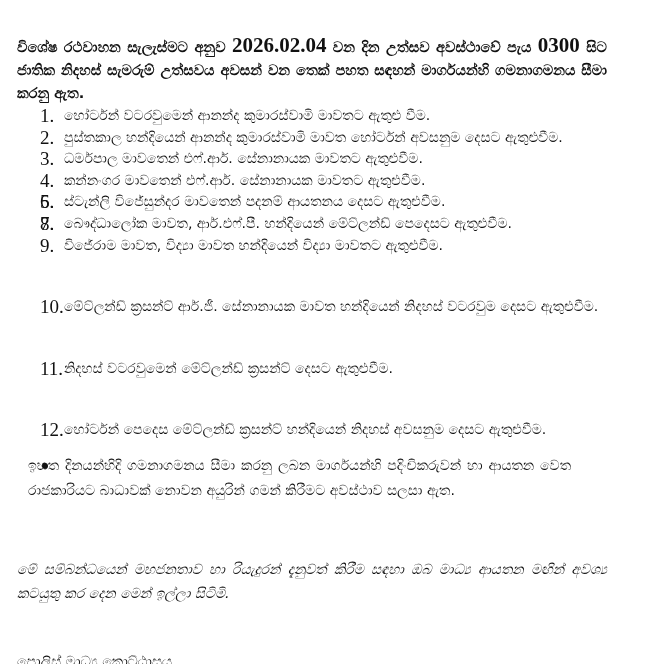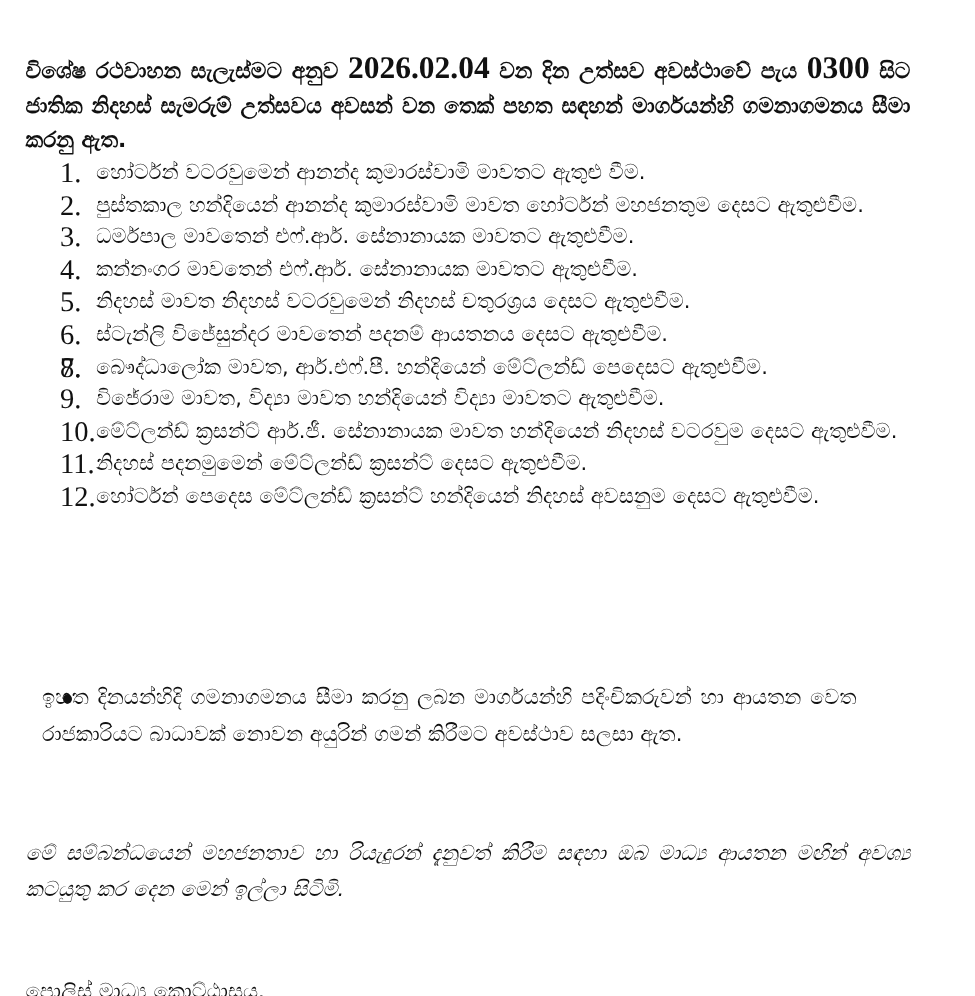--- a/index.html
+++ b/index.html
@@ -60,20 +60,21 @@
       top: 0;
       font-family: "Liberation Serif", "DejaVu Serif", serif;
       font-size: 19px;
       line-height: 21.6px;
     }
     .list-item.two-digit .marker {
       left: 40px;
     }
     .list-item.two-digit {
       padding-left: 64px;
+      margin-top: 40px;
     }
     .note {
       position: absolute;
       left: 0;
       top: 437px;
       width: 650px;
     }
     .note-item {
       position: relative;
       padding-left: 28px;
@@ -119,33 +120,32 @@
 
   <p class="intro"><span>විශේෂ රථවාහන සැලැස්මට අනුව </span><span class="num">2026.02.04</span><span> වන දින උත්සව අවස්ථාවේ පැය </span><span class="num">0300</span><span> සිට ජාතික නිදහස් සැමරුම් උත්සවය අවසන් වන තෙක් පහත සඳහන් මාර්ගයන්හි ගමනාගමනය සීමා කරනු ඇත.</span></p>
 
   <ol class="list">
     <li class="list-item">
       <span class="marker">1.</span>
       <span>හෝර්ටන් වටරවුමෙන් ආනන්ද කුමාරස්වාමි මාවතට ඇතුළු වීම.</span>
     </li>
     <li class="list-item">
       <span class="marker">2.</span>
-      <span>පුස්තකාල හන්දියෙන් ආනන්ද කුමාරස්වාමි මාවත හෝර්ටන් මහජනතුම දෙසට ඇතුළුවීම.</span>
+      <span>පුස්තකාල හන්දියෙන් ආනන්ද කුමාරස්වාමි මාවත හෝර්ටන් අවසනුම දෙසට ඇතුළුවීම.</span>
     </li>
     <li class="list-item">
       <span class="marker">3.</span>
       <span>ධර්මපාල මාවතෙන් එෆ්.ආර්. සේනානායක මාවතට ඇතුළුවීම.</span>
     </li>
     <li class="list-item">
       <span class="marker">4.</span>
       <span>කන්නංගර මාවතෙන් එෆ්.ආර්. සේනානායක මාවතට ඇතුළුවීම.</span>
     </li>
     <li class="list-item">
       <span class="marker">5.</span>
-      <span>නිදහස් මාවත නිදහස් වටරවුමෙන් නිදහස් චතුරශ්‍රය දෙසට ඇතුළුවීම.</span>
     </li>
     <li class="list-item">
       <span class="marker">6.</span>
       <span>ස්ටැන්ලි විජේසුන්දර මාවතෙන් පදනම් ආයතනය දෙසට ඇතුළුවීම.</span>
     </li>
     <li class="list-item">
       <span class="marker">7.</span>
     </li>
     <li class="list-item">
       <span class="marker">8.</span>
@@ -154,21 +154,21 @@
     <li class="list-item">
       <span class="marker">9.</span>
       <span>විජේරාම මාවත, විද්‍යා මාවත හන්දියෙන් විද්‍යා මාවතට ඇතුළුවීම.</span>
     </li>
     <li class="list-item two-digit">
       <span class="marker">10.</span>
       <span>මේට්ලන්ඩ් ක්‍රසන්ට් ආර්.ජී. සේනානායක මාවත හන්දියෙන් නිදහස් වටරවුම දෙසට ඇතුළුවීම.</span>
     </li>
     <li class="list-item two-digit">
       <span class="marker">11.</span>
-      <span>නිදහස් පදනමුමෙන් මේට්ලන්ඩ් ක්‍රසන්ට් දෙසට ඇතුළුවීම.</span>
+      <span>නිදහස් වටරවුමෙන් මේට්ලන්ඩ් ක්‍රසන්ට් දෙසට ඇතුළුවීම.</span>
     </li>
     <li class="list-item two-digit">
       <span class="marker">12.</span>
       <span>හෝර්ටන් පෙදෙස මේට්ලන්ඩ් ක්‍රසන්ට් හන්දියෙන් නිදහස් අවසනුම දෙසට ඇතුළුවීම.</span>
     </li>
   </ol>
 
   <div class="note">
     <div class="note-item">
       <span class="bullet"></span>

